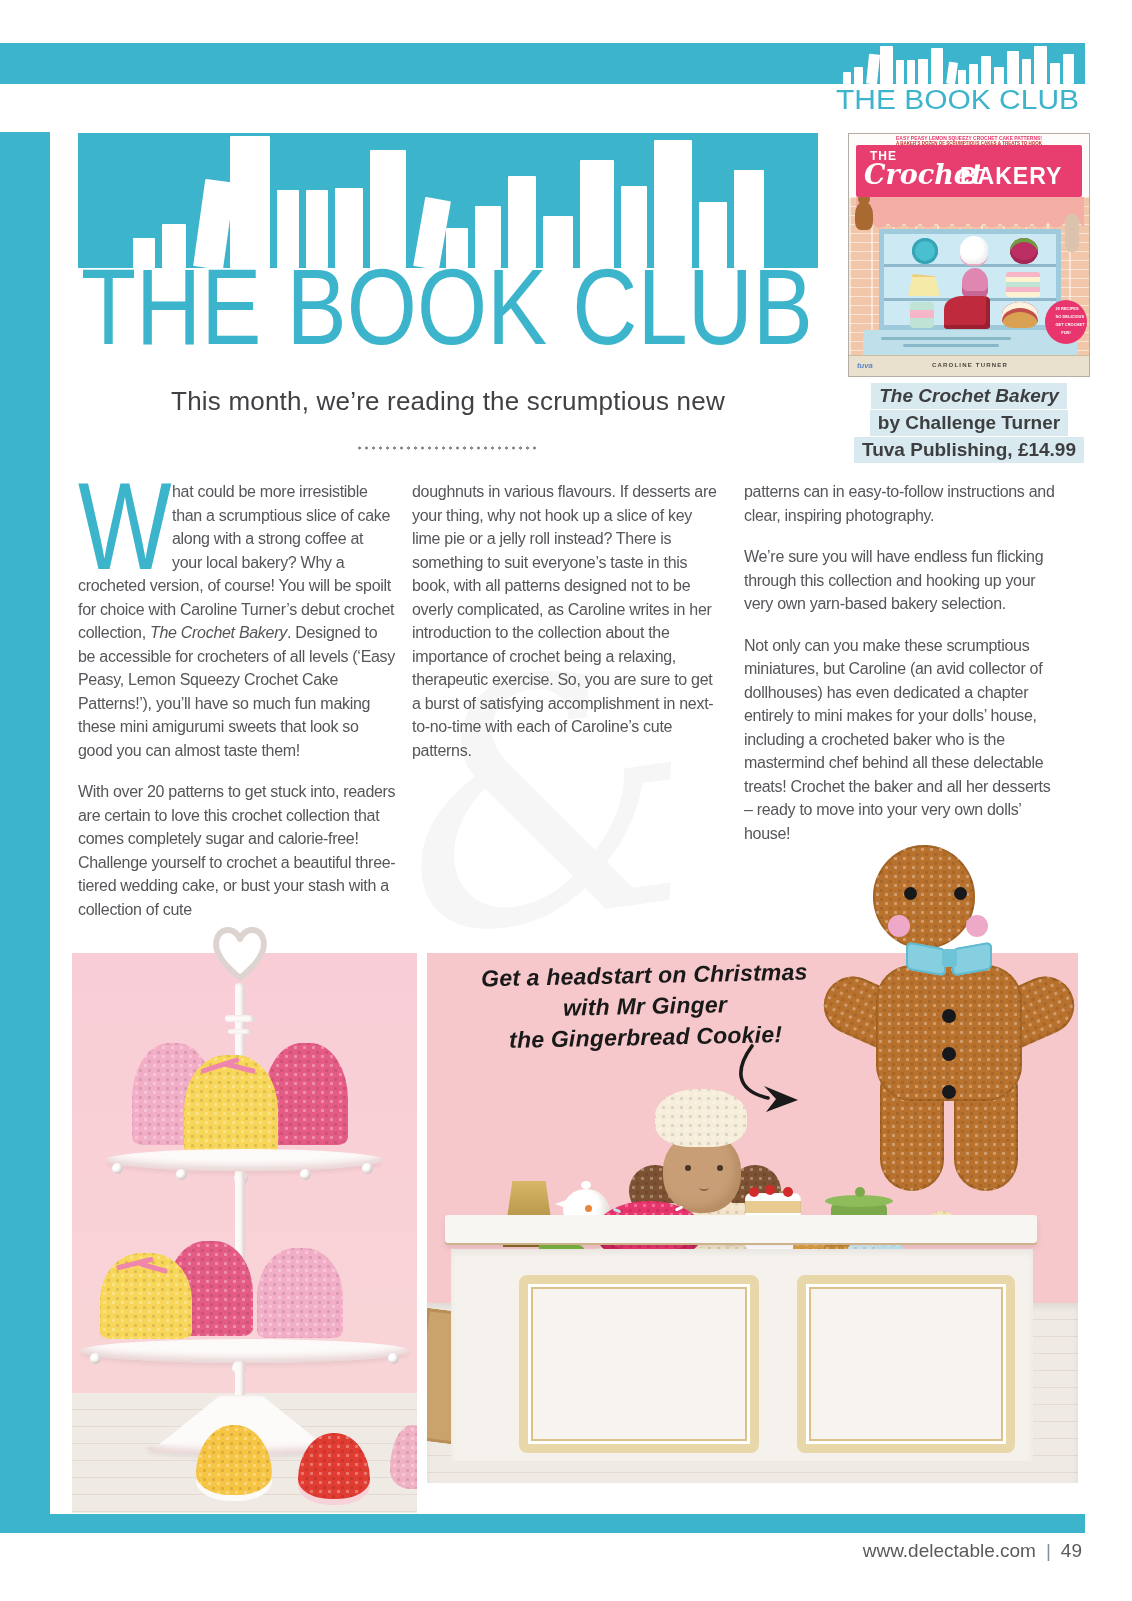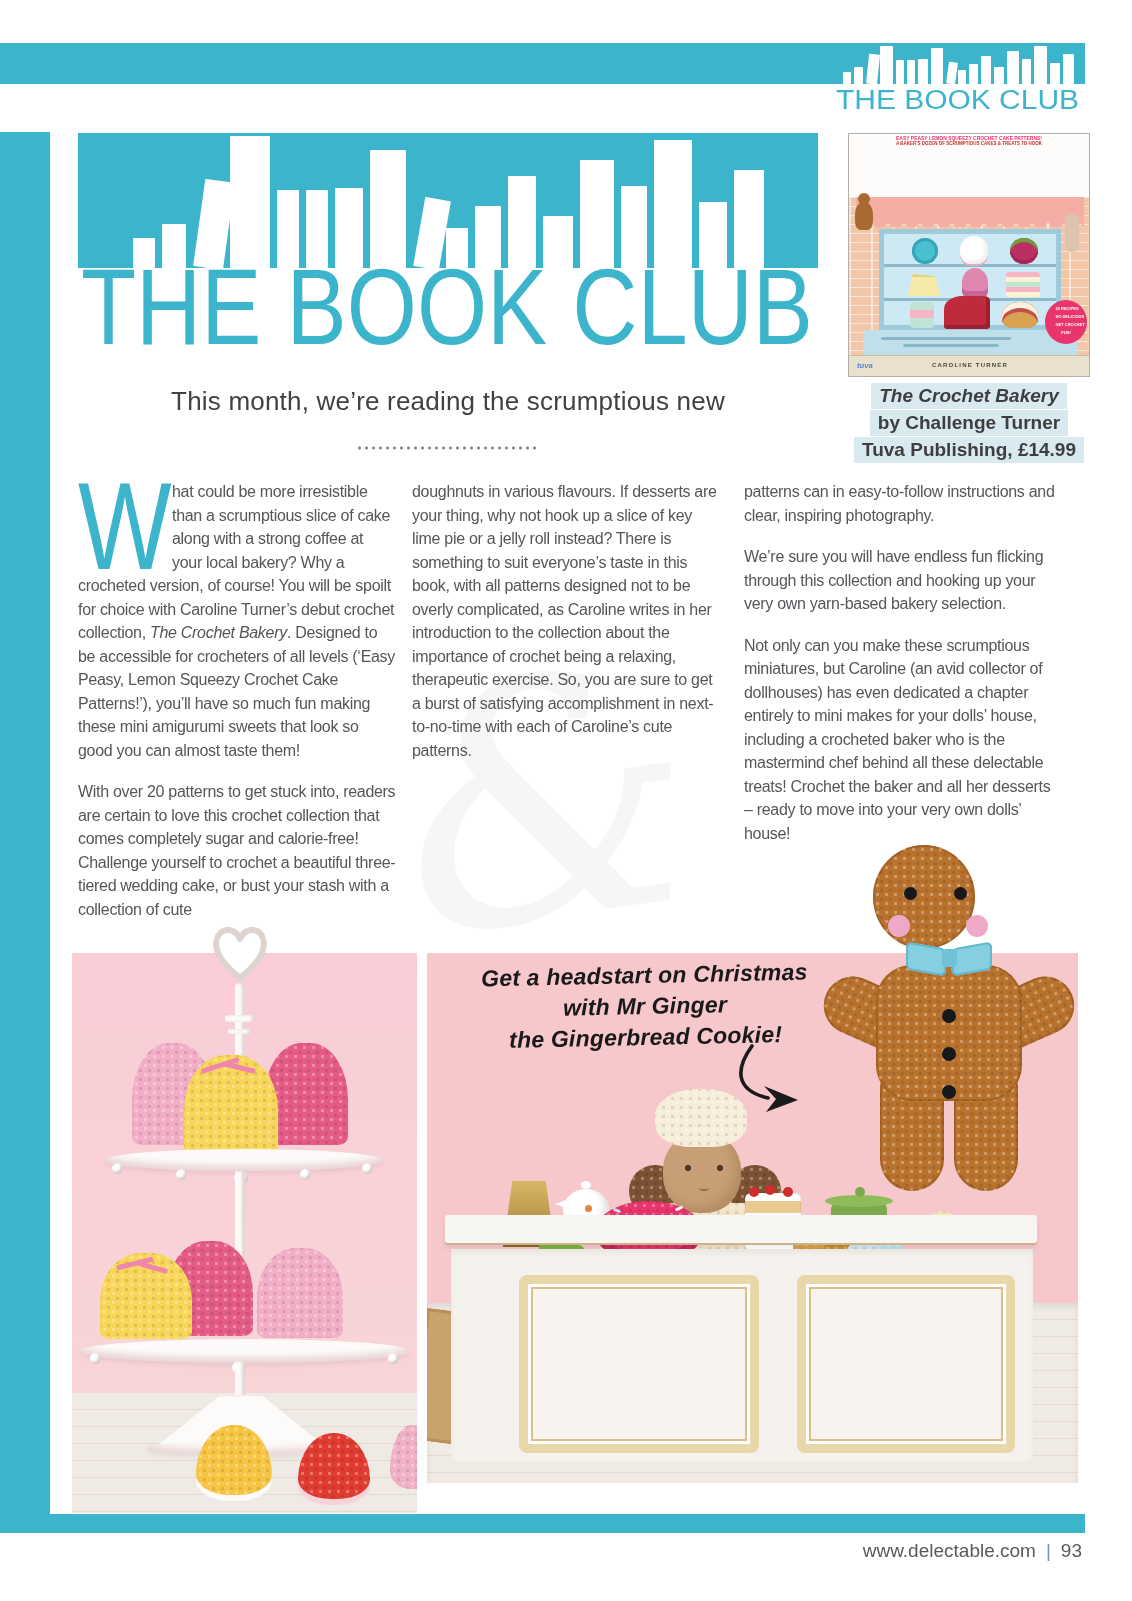--- a/index.html
+++ b/index.html
@@ -224,20 +224,25 @@
     <div class="badge">
       <div>20 RECIPES</div>
       <div>SO DELICIOUS</div>
       <div>GET CROCHET</div>
       <div>FUN!</div>
     </div>
     <div class="cover-foot">
       <div class="tuva">tuva</div>
       <div class="cover-author">CAROLINE TURNER</div>
     </div>
+    <div class="banner">
+      <span class="the">THE</span>
+      <span class="script">Crochet</span>
+      <span class="caps">BAKERY</span>
+    </div>
   </div>
 
   <div class="abs caption">
     <div><span class="cap-line cap-italic">The Crochet Bakery</span></div>
     <div><span class="cap-line">by Challenge Turner</span></div>
     <div><span class="cap-line">Tuva Publishing, £14.99</span></div>
   </div>
 
   <div class="abs watermark">&amp;</div>
 
@@ -367,16 +372,16 @@
     <div>Get a headstart on Christmas</div>
     <div>with Mr Ginger</div>
     <div>the Gingerbread Cookie!</div>
   </div>
   <svg class="abs" style="left:724px;top:1042px;z-index:4" width="100" height="80" viewBox="0 0 100 80">
     <path d="M28 4 C12 26 10 48 44 56" fill="none" stroke="#1a1a1a" stroke-width="3.6" stroke-linecap="round"></path>
     <polygon points="40,44 74,58 42,70 52,57" fill="#1a1a1a"></polygon>
   </svg>
 
   <div class="footer">
-    <span>www.delectable.com</span><span class="div">|</span><span>93</span>
+    <span>www.delectable.com</span><span class="div">|</span><span>49</span>
   </div>
 
 </div>
 
 </body></html>

